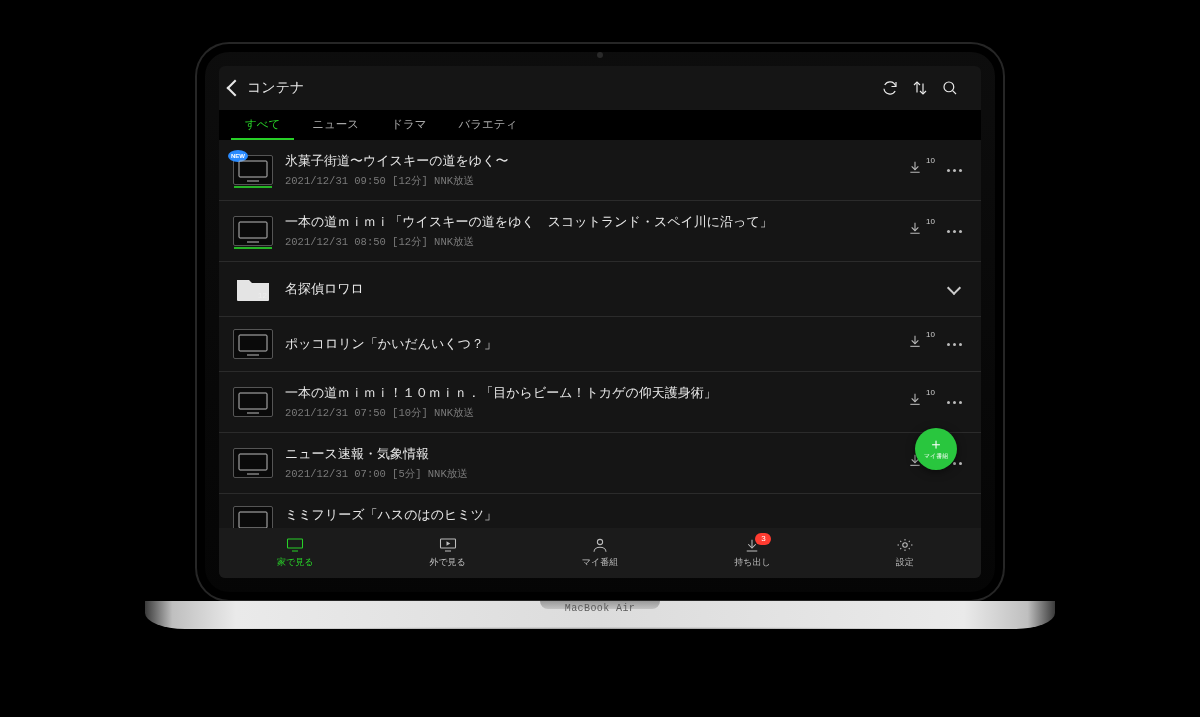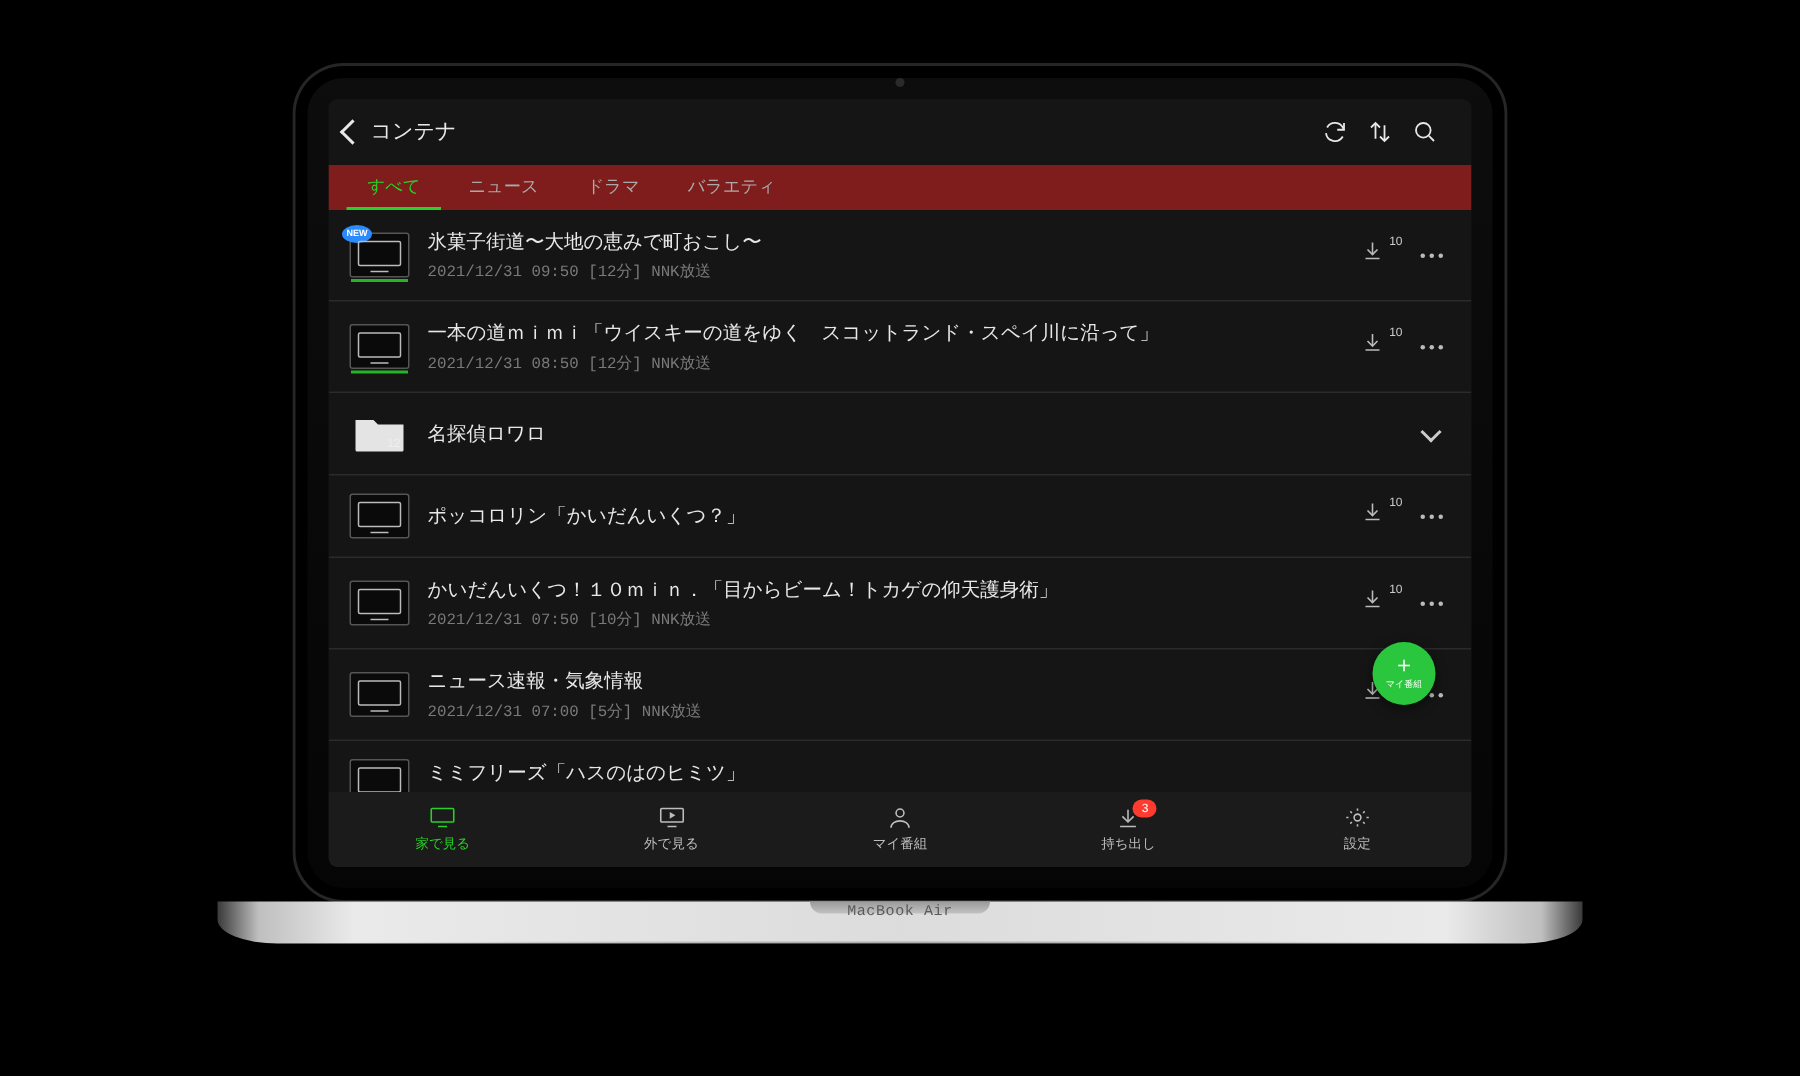--- a/index.html
+++ b/index.html
@@ -123,21 +123,21 @@
     color: #e8e8e8;
   }
   .tb-icon svg { width: 18px; height: 18px; stroke: currentColor; fill: none; stroke-width: 1.6; }
 
   
   .tabs {
     height: 30px;
     display: flex;
     align-items: flex-end;
     padding: 0 12px;
-    background: #7f1d1d;
+    background: #000000;
     gap: 4px;
   }
   .tab {
     padding: 0 14px;
     height: 30px;
     display: flex;
     align-items: center;
     font-size: 11.5px;
     color: #aaa;
     cursor: pointer;
@@ -398,21 +398,21 @@
         <div class="row">
           <div class="thumb">
             <div class="new-badge">NEW</div>
             <svg viewBox="0 0 32 24">
                 <rect x="2" y="2" width="28" height="16" rx="1" stroke="#bbb" fill="none"></rect>
                 <line x1="10" y1="22" x2="22" y2="22" stroke="#bbb"></line>
               </svg>
             <div class="playbar"></div>
           </div>
           <div class="meta">
-            <div class="title">氷菓子街道〜大地の恵みで町おこし〜</div>
+            <div class="title">氷菓子街道〜ウイスキーの道をゆく〜</div>
             <div class="subtitle">2021/12/31 09:50 [12分] NNK放送</div>
           </div>
           <div class="row-actions">
             <div class="dl">
               <svg viewBox="0 0 24 24">
                   <path d="M12 4v12"></path>
                   <path d="M7 11l5 5 5-5"></path>
                   <path d="M5 20h14"></path>
                 </svg>
               <span class="dl-badge">10</span>
@@ -499,21 +499,21 @@
         </div>
 
         <div class="row">
           <div class="thumb">
             <svg viewBox="0 0 32 24">
                 <rect x="2" y="2" width="28" height="16" rx="1" stroke="#bbb" fill="none"></rect>
                 <line x1="10" y1="22" x2="22" y2="22" stroke="#bbb"></line>
               </svg>
           </div>
           <div class="meta">
-            <div class="title">かいだんいくつ！１０ｍｉｎ．「目からビーム！トカゲの仰天護身術」</div>
+            <div class="title">一本の道ｍｉｍｉ！１０ｍｉｎ．「目からビーム！トカゲの仰天護身術」</div>
             <div class="subtitle">2021/12/31 07:50 [10分] NNK放送</div>
           </div>
           <div class="row-actions">
             <div class="dl">
               <svg viewBox="0 0 24 24">
                   <path d="M12 4v12"></path>
                   <path d="M7 11l5 5 5-5"></path>
                   <path d="M5 20h14"></path>
                 </svg>
               <span class="dl-badge">10</span>

